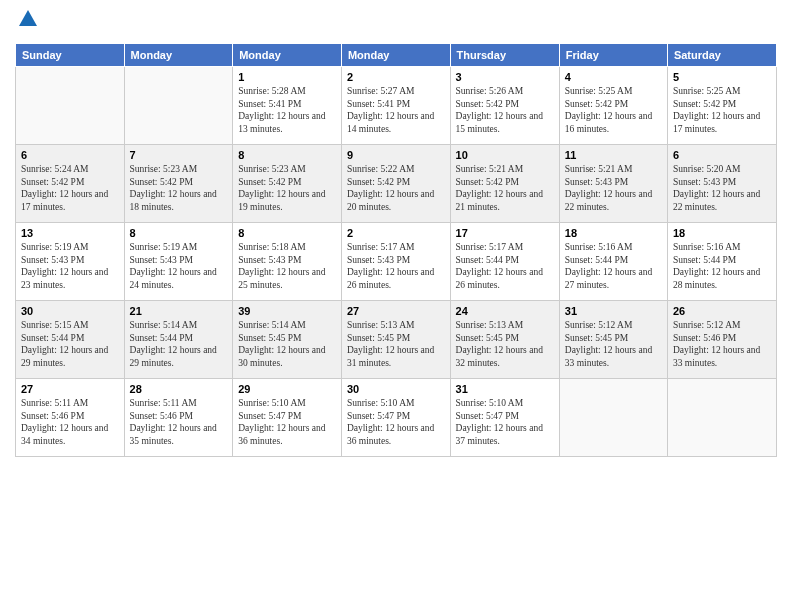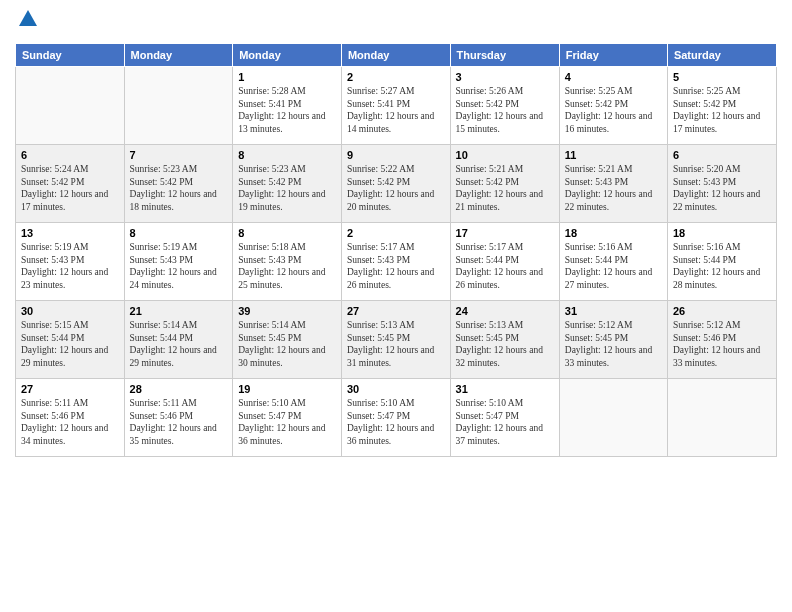--- a/index.html
+++ b/index.html
@@ -165,21 +165,21 @@
           <td><span class="day-num">21</span><span class="day-info">Sunrise: 5:14 AM<br>Sunset: 5:44 PM<br>Daylight: 12 hours and 29 minutes.</span></td>
           <td><span class="day-num">39</span><span class="day-info">Sunrise: 5:14 AM<br>Sunset: 5:45 PM<br>Daylight: 12 hours and 30 minutes.</span></td>
           <td><span class="day-num">27</span><span class="day-info">Sunrise: 5:13 AM<br>Sunset: 5:45 PM<br>Daylight: 12 hours and 31 minutes.</span></td>
           <td><span class="day-num">24</span><span class="day-info">Sunrise: 5:13 AM<br>Sunset: 5:45 PM<br>Daylight: 12 hours and 32 minutes.</span></td>
           <td><span class="day-num">31</span><span class="day-info">Sunrise: 5:12 AM<br>Sunset: 5:45 PM<br>Daylight: 12 hours and 33 minutes.</span></td>
           <td><span class="day-num">26</span><span class="day-info">Sunrise: 5:12 AM<br>Sunset: 5:46 PM<br>Daylight: 12 hours and 33 minutes.</span></td>
         </tr>
         <tr>
           <td><span class="day-num">27</span><span class="day-info">Sunrise: 5:11 AM<br>Sunset: 5:46 PM<br>Daylight: 12 hours and 34 minutes.</span></td>
           <td><span class="day-num">28</span><span class="day-info">Sunrise: 5:11 AM<br>Sunset: 5:46 PM<br>Daylight: 12 hours and 35 minutes.</span></td>
-          <td><span class="day-num">19</span><span class="day-info">Sunrise: 5:10 AM<br>Sunset: 5:47 PM<br>Daylight: 12 hours and 36 minutes.</span></td>
+          <td><span class="day-num">29</span><span class="day-info">Sunrise: 5:10 AM<br>Sunset: 5:47 PM<br>Daylight: 12 hours and 36 minutes.</span></td>
           <td><span class="day-num">30</span><span class="day-info">Sunrise: 5:10 AM<br>Sunset: 5:47 PM<br>Daylight: 12 hours and 36 minutes.</span></td>
           <td><span class="day-num">31</span><span class="day-info">Sunrise: 5:10 AM<br>Sunset: 5:47 PM<br>Daylight: 12 hours and 37 minutes.</span></td>
           <td class="empty"></td>
           <td class="empty"></td>
         </tr>
       </tbody>
   </table>
 </div>
 
 </body></html>

